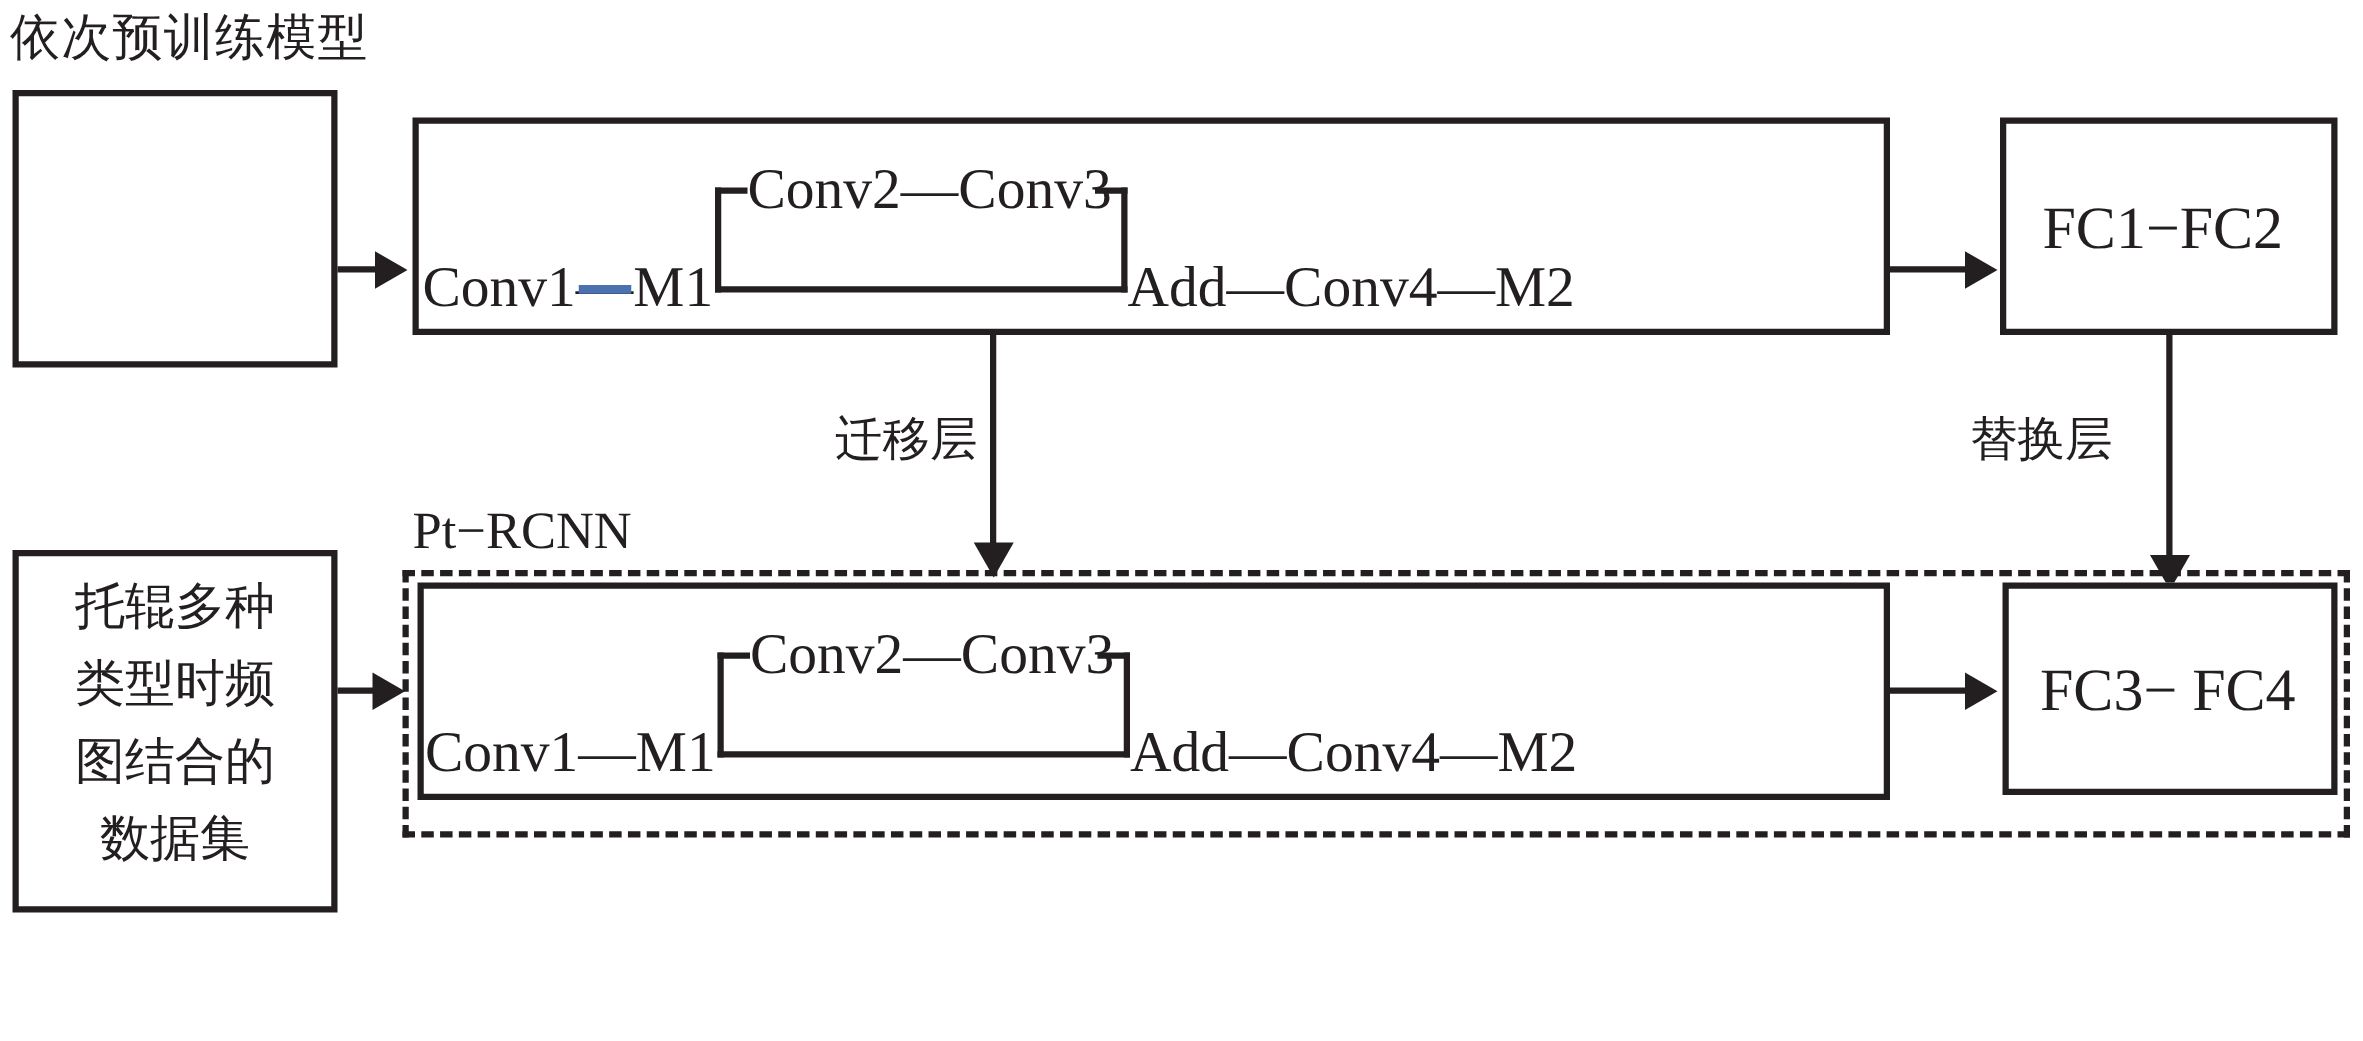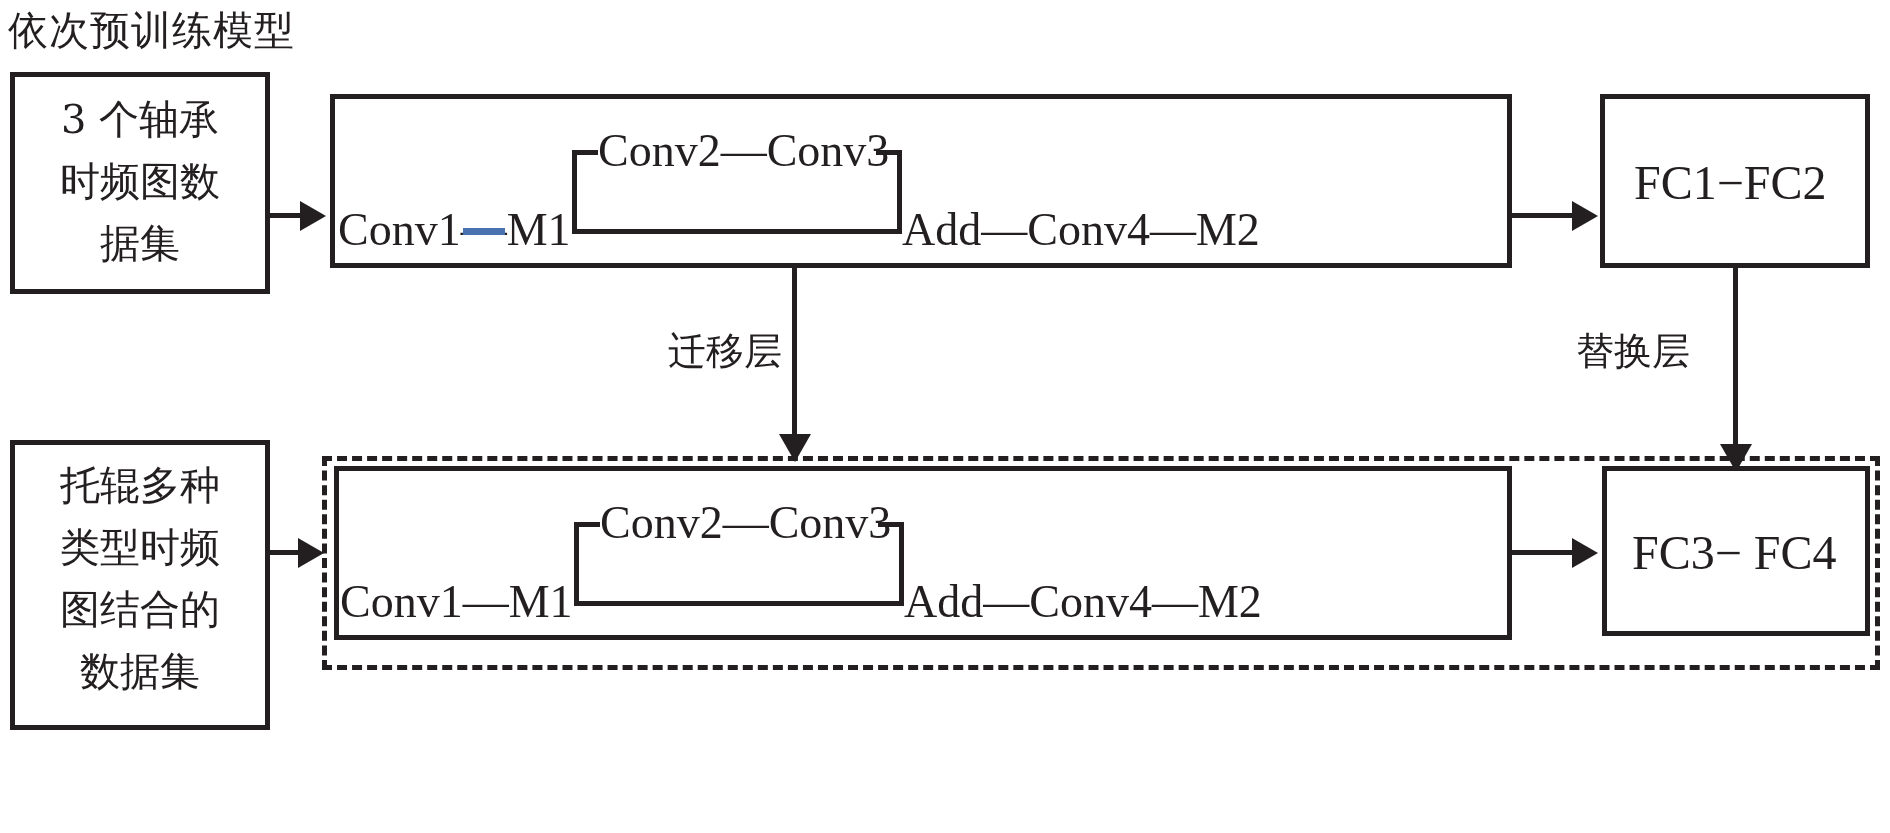--- a/index.html
+++ b/index.html
@@ -43,23 +43,20 @@
   .blue-dash{position:absolute;background:#4a72b0;height:7px;}
 </style>
 </head>
 <body>
 
 <div id="stage">
 
   <div class="section-title cn" style="left:8px;top:6px;">依次预训练模型</div>
 
   <div class="box" style="left:10px;top:68px;width:260px;height:222px;"></div>
-  <div class="ds-text cn" style="left:14px;top:84px;width:252px;">3 个轴承
-时频图数
-据集</div>
 
   <div class="hline" style="left:270px;top:209px;width:48px;"></div>
   <div class="arrow-r" style="left:300px;top:197px;"></div>
 
   <div class="box" style="left:330px;top:90px;width:1182px;height:174px;"></div>
 
   <div class="blk-label" style="left:338px;top:203px;">Conv1—M1</div>
 
   <div class="blue-dash" style="left:463px;top:224px;width:42px;"></div>
 
@@ -89,20 +86,21 @@
 
   <div class="box" style="left:10px;top:436px;width:260px;height:290px;"></div>
   <div class="ds-text cn" style="left:14px;top:450px;width:252px;">托辊多种
 类型时频
 图结合的
 数据集</div>
 
   <div class="hline" style="left:270px;top:546px;width:48px;"></div>
   <div class="arrow-r" style="left:298px;top:534px;"></div>
 
+  <div class="ptrcnn" style="left:330px;top:400px;">Pt−RCNN</div>
   <div class="dashbox" style="left:322px;top:452px;width:1558px;height:214px;"></div>
 
   <div class="box" style="left:334px;top:462px;width:1178px;height:174px;"></div>
 
   <div class="blk-label" style="left:340px;top:575px;">Conv1—M1</div>
 
   <div class="vline" style="left:574px;top:518px;height:84px;"></div>
   <div class="hline" style="left:574px;top:597px;width:330px;"></div>
   <div class="vline" style="left:899px;top:518px;height:84px;"></div>
   <div class="hline" style="left:574px;top:518px;width:26px;"></div>

